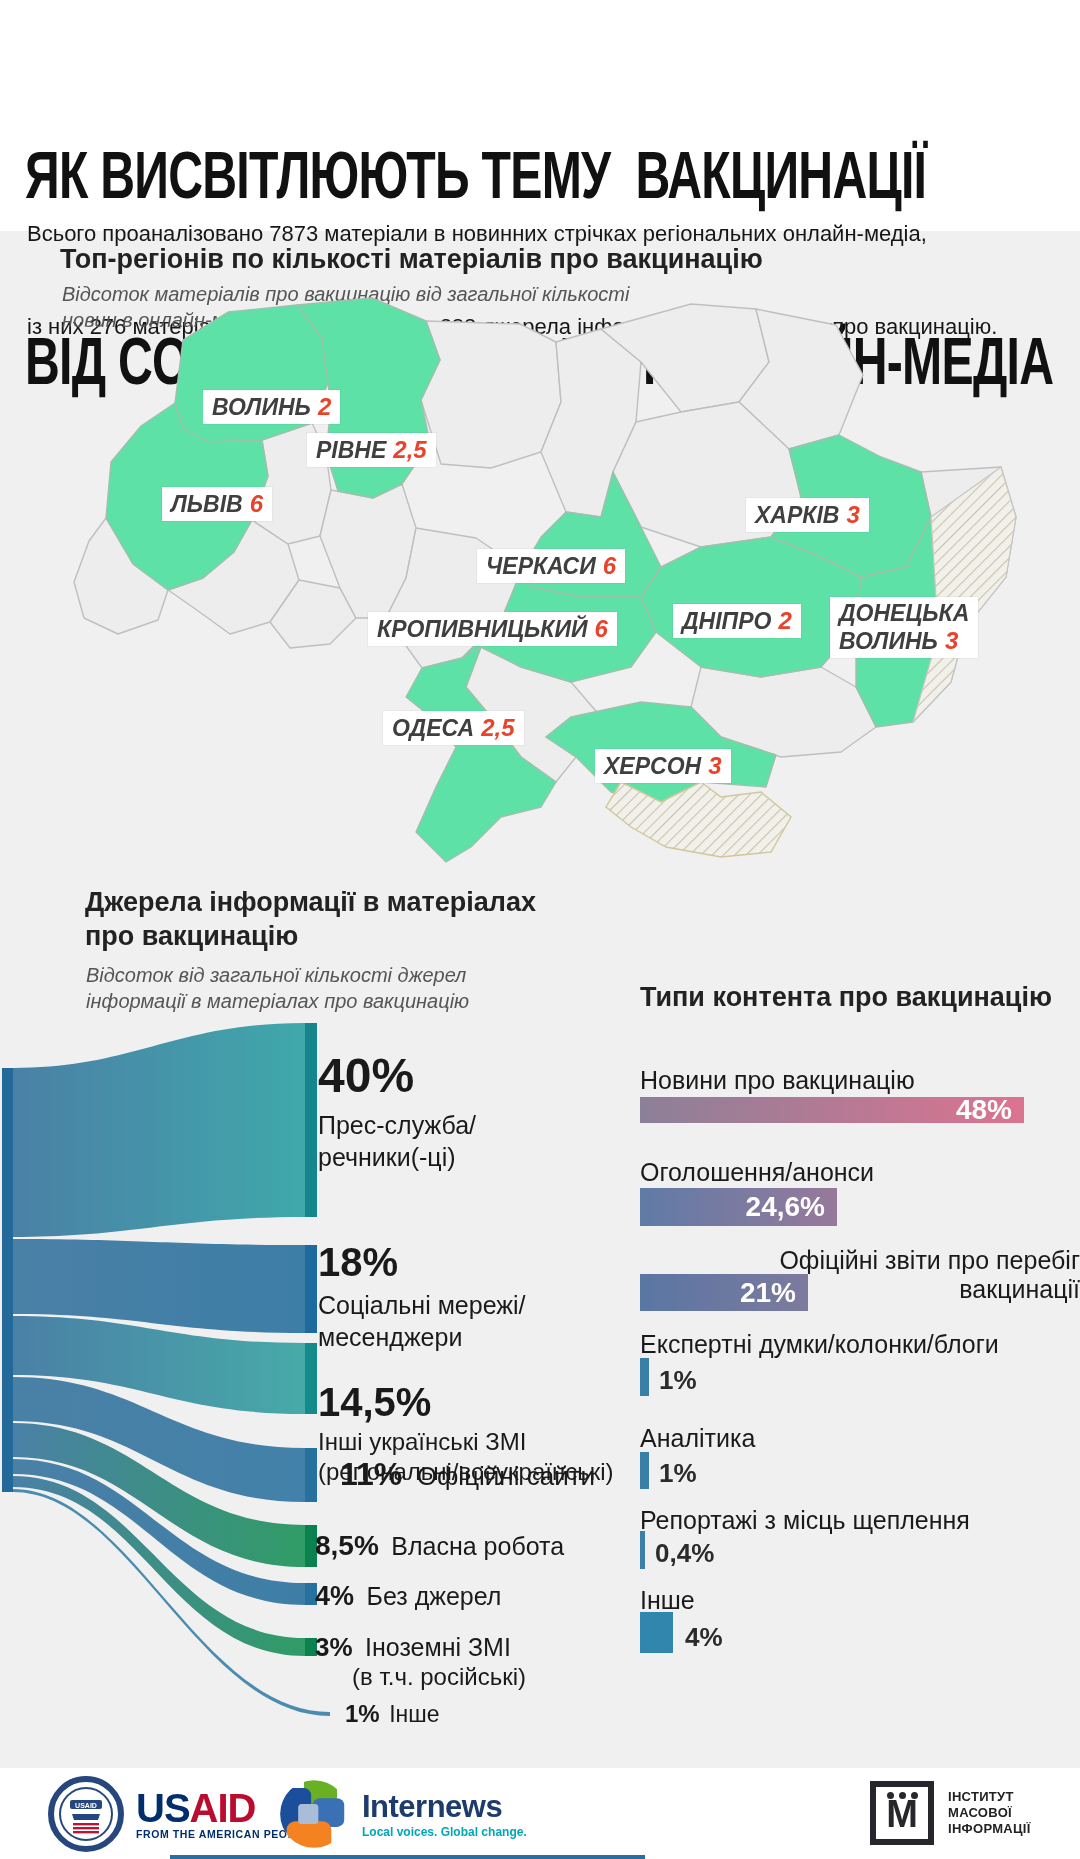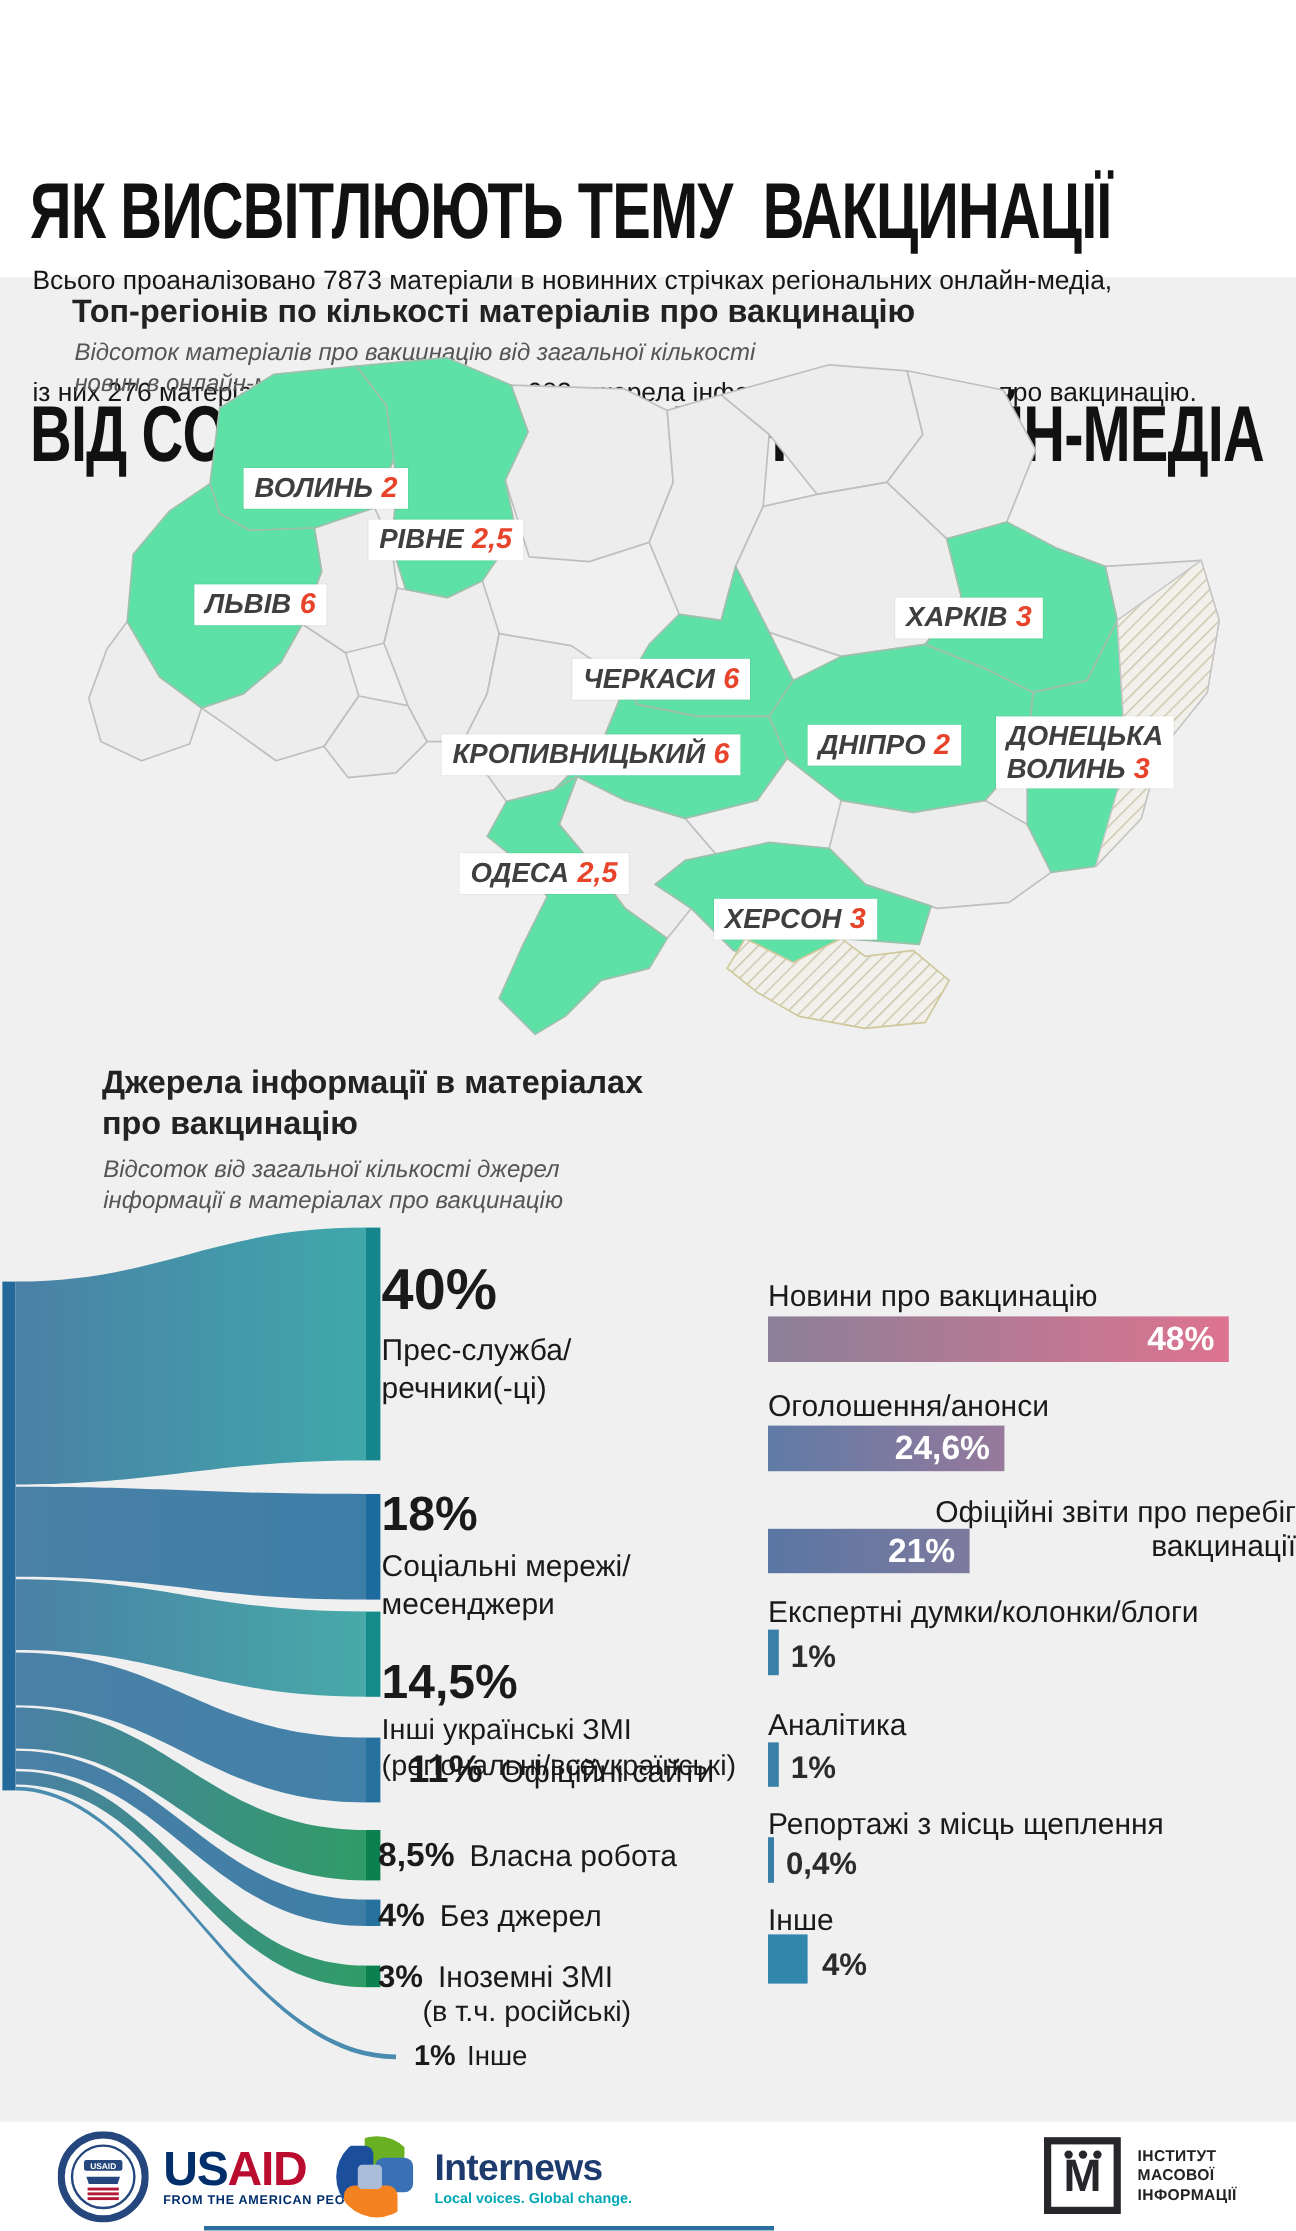--- a/index.html
+++ b/index.html
@@ -224,23 +224,24 @@
   <div class="abs" style="left:315px;top:1632px;">
     <span class="sk-val" style="font-size:26px;">3%</span>
     <span class="sk-lbl" style="font-size:25px;margin-left:8px;">Іноземні ЗМІ</span>
   </div>
   <div class="abs sk-lbl" style="left:352px;top:1663px;font-size:24px;">(в т.ч. російські)</div>
   <div class="abs" style="left:345px;top:1700px;">
     <span class="sk-val" style="font-size:24px;">1%</span>
     <span class="sk-lbl" style="font-size:23px;margin-left:5px;">Інше</span>
   </div>
 
+  <div class="abs sec-title" style="left:640px;top:982px;">Типи контента про вакцинацію</div>
 
   <div class="abs bar-label" style="left:640px;top:1066px;">Новини про вакцинацію</div>
-  <div class="bar" style="left:640px;top:1097px;width:384px;height:38px;background:linear-gradient(90deg,#8b8098,#dd7390);">
+  <div class="bar" style="left:640px;top:1097px;width:384px;height:26px;background:linear-gradient(90deg,#8b8098,#dd7390);">
     <span class="bv">48%</span>
   </div>
 
   <div class="abs bar-label" style="left:640px;top:1158px;">Оголошення/анонси</div>
   <div class="bar" style="left:640px;top:1188px;width:197px;height:38px;background:linear-gradient(90deg,#5f7ba6,#97799b);">
     <span class="bv">24,6%</span>
   </div>
 
   <div class="abs bar-label" style="left:668px;top:1246px;text-align:right;">Офіційні звіти про перебіг вакцинації</div>
   <div class="bar" style="left:640px;top:1274px;width:168px;height:37px;background:linear-gradient(90deg,#5a76a4,#7d7a9d);">

